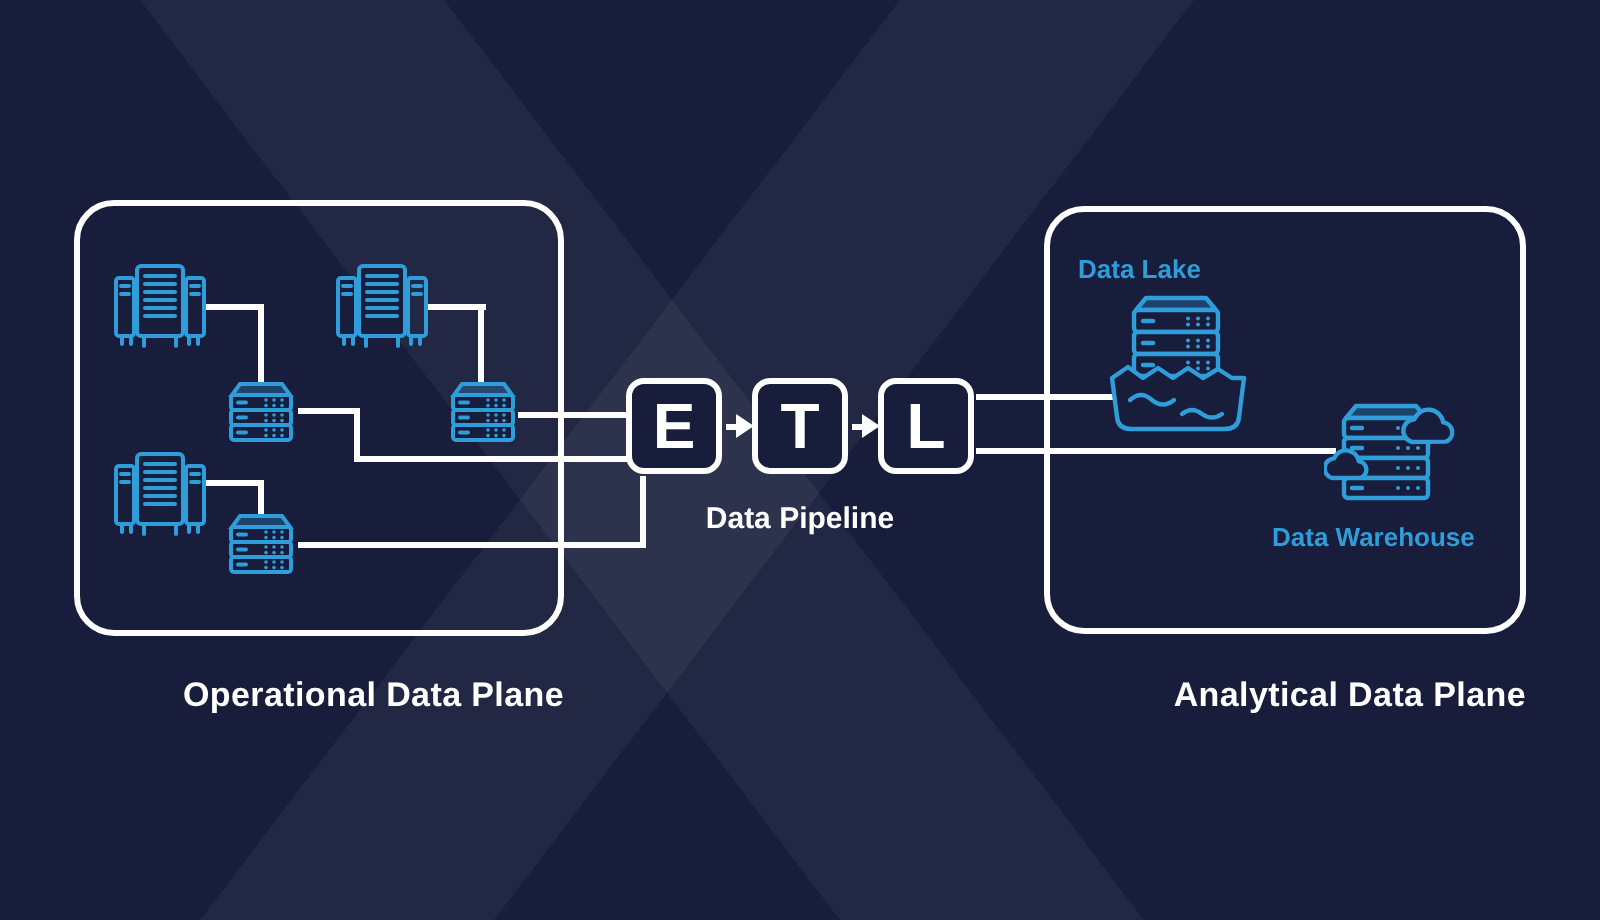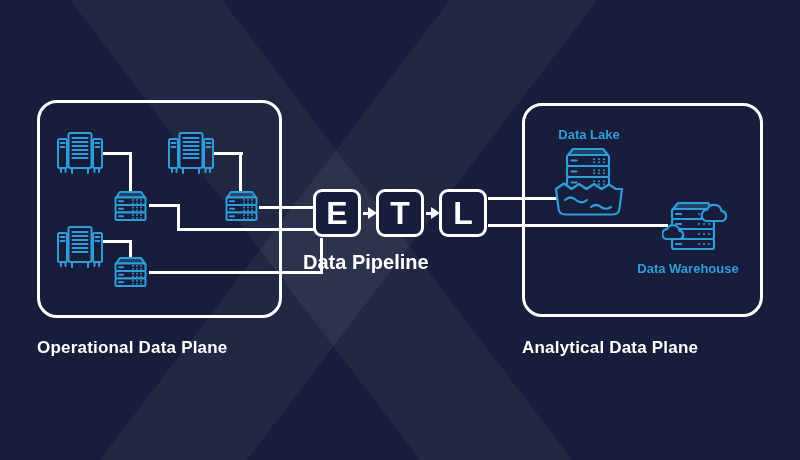--- a/index.html
+++ b/index.html
@@ -26,21 +26,21 @@
     border-radius:20px;
     background:transparent;
   }
   .plane.left{left:37px;top:100px;width:245px;height:218px;}
   .plane.right{left:522px;top:103px;width:241px;height:214px;}
 
   .plane-label{
     position:absolute;
     color:var(--line);
     font-size:17px;font-weight:700;
-    text-align:left;letter-spacing:.2px;
+    text-align:right;letter-spacing:.2px;
   }
   .plane-label.left{left:37px;top:338px;width:245px;}
   .plane-label.right{left:522px;top:338px;width:241px;}
 
   .wire{position:absolute;background:var(--line);}
   .ahead{
     position:absolute;width:0;height:0;
     border-left:9px solid var(--line);
     border-top:6.5px solid transparent;
     border-bottom:6.5px solid transparent;
@@ -50,29 +50,29 @@
     position:absolute;top:189px;width:48px;height:48px;
     border:3px solid var(--line);border-radius:9px;
     display:flex;align-items:center;justify-content:center;
     background:var(--bg);
   }
   .stage-box span{
     color:var(--line);font-size:32px;font-weight:700;line-height:1;
   }
   .pipeline-label{
     position:absolute;left:303px;top:251px;width:194px;
-    color:var(--line);font-size:20px;font-weight:700;text-align:left;
+    color:var(--line);font-size:15px;font-weight:700;text-align:center;
   }
 
   .icon{position:absolute;color:var(--accent);}
   .icon svg{display:block;}
 
   .store-label{
     position:absolute;color:var(--accent);
-    font-size:13px;font-weight:700;text-align:center;line-height:16px;
+    font-size:13px;font-weight:700;line-height:16px;
   }
   .store-label.lake{left:539px;top:127px;width:100px;}
   .store-label.warehouse{left:636px;top:261px;width:104px;}
 </style>
 </head>
 <body>
 
 <div class="canvas">
 
   <div class="bgband q"></div>

